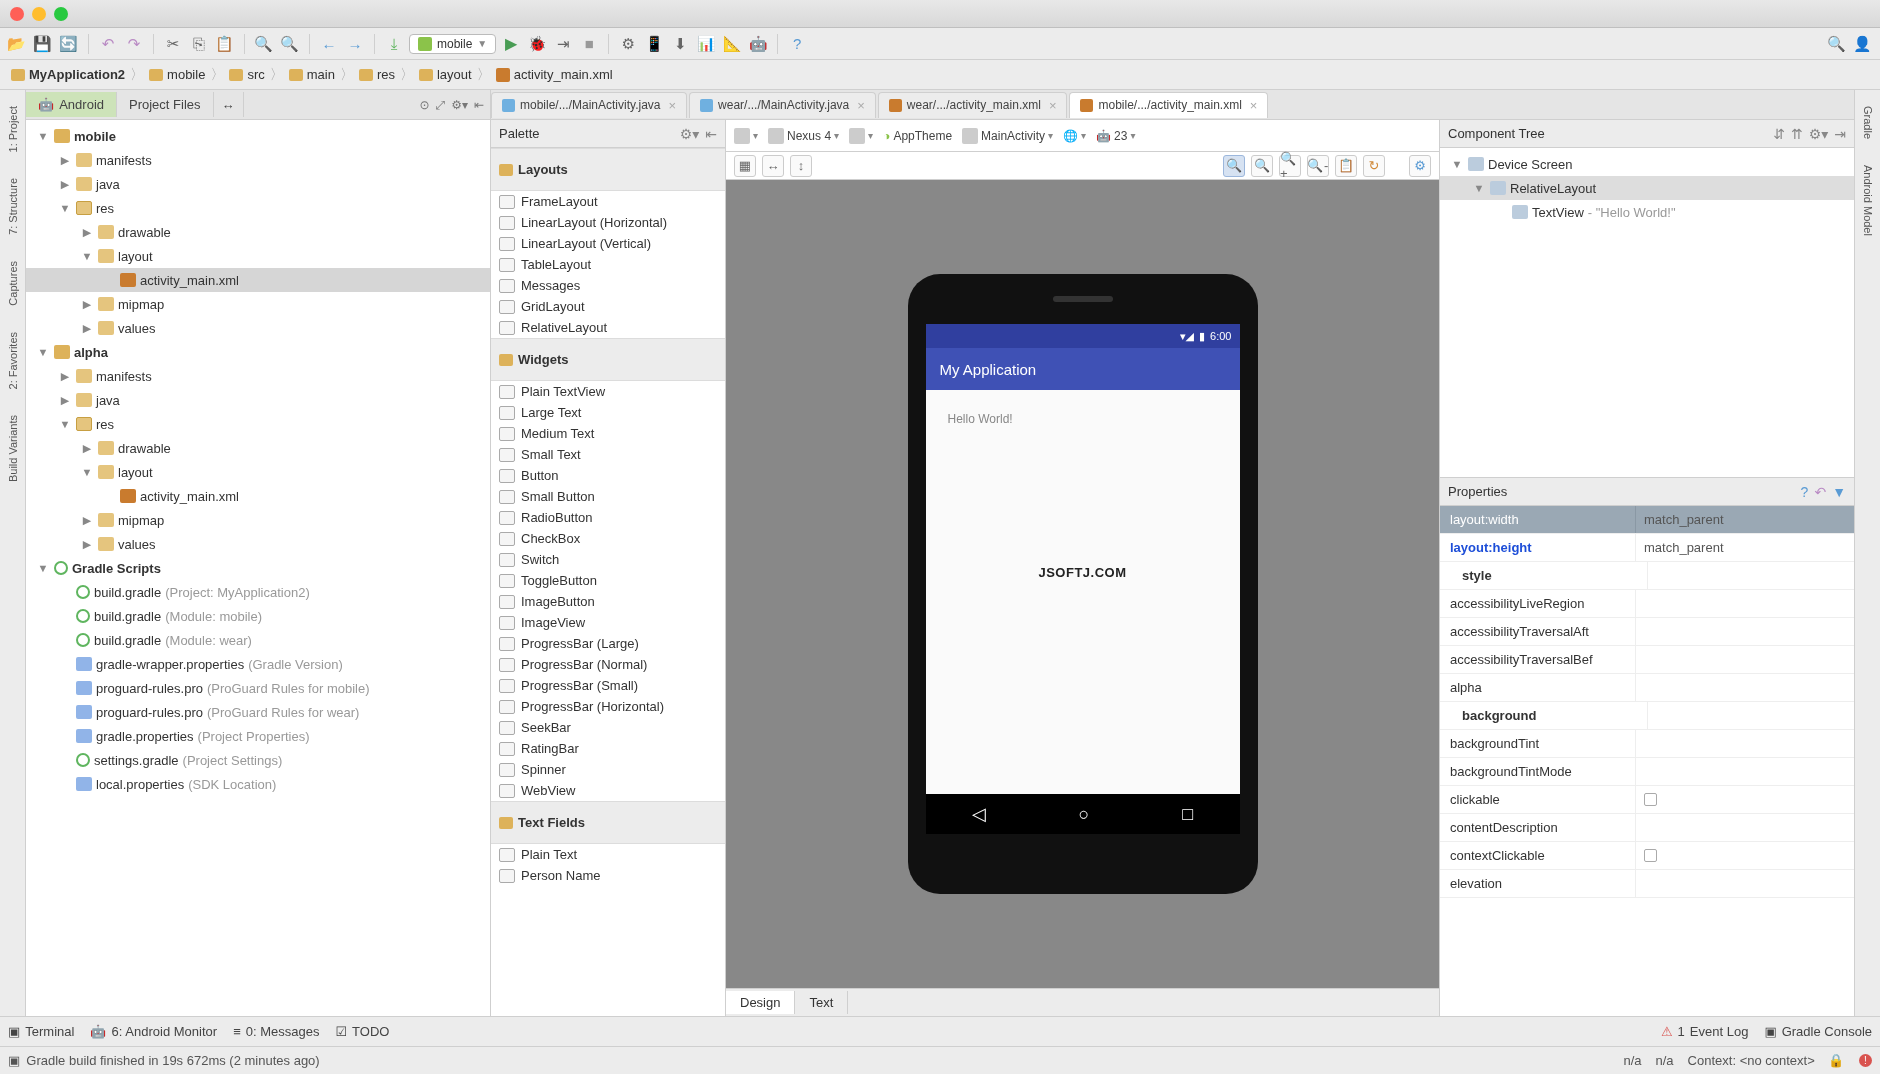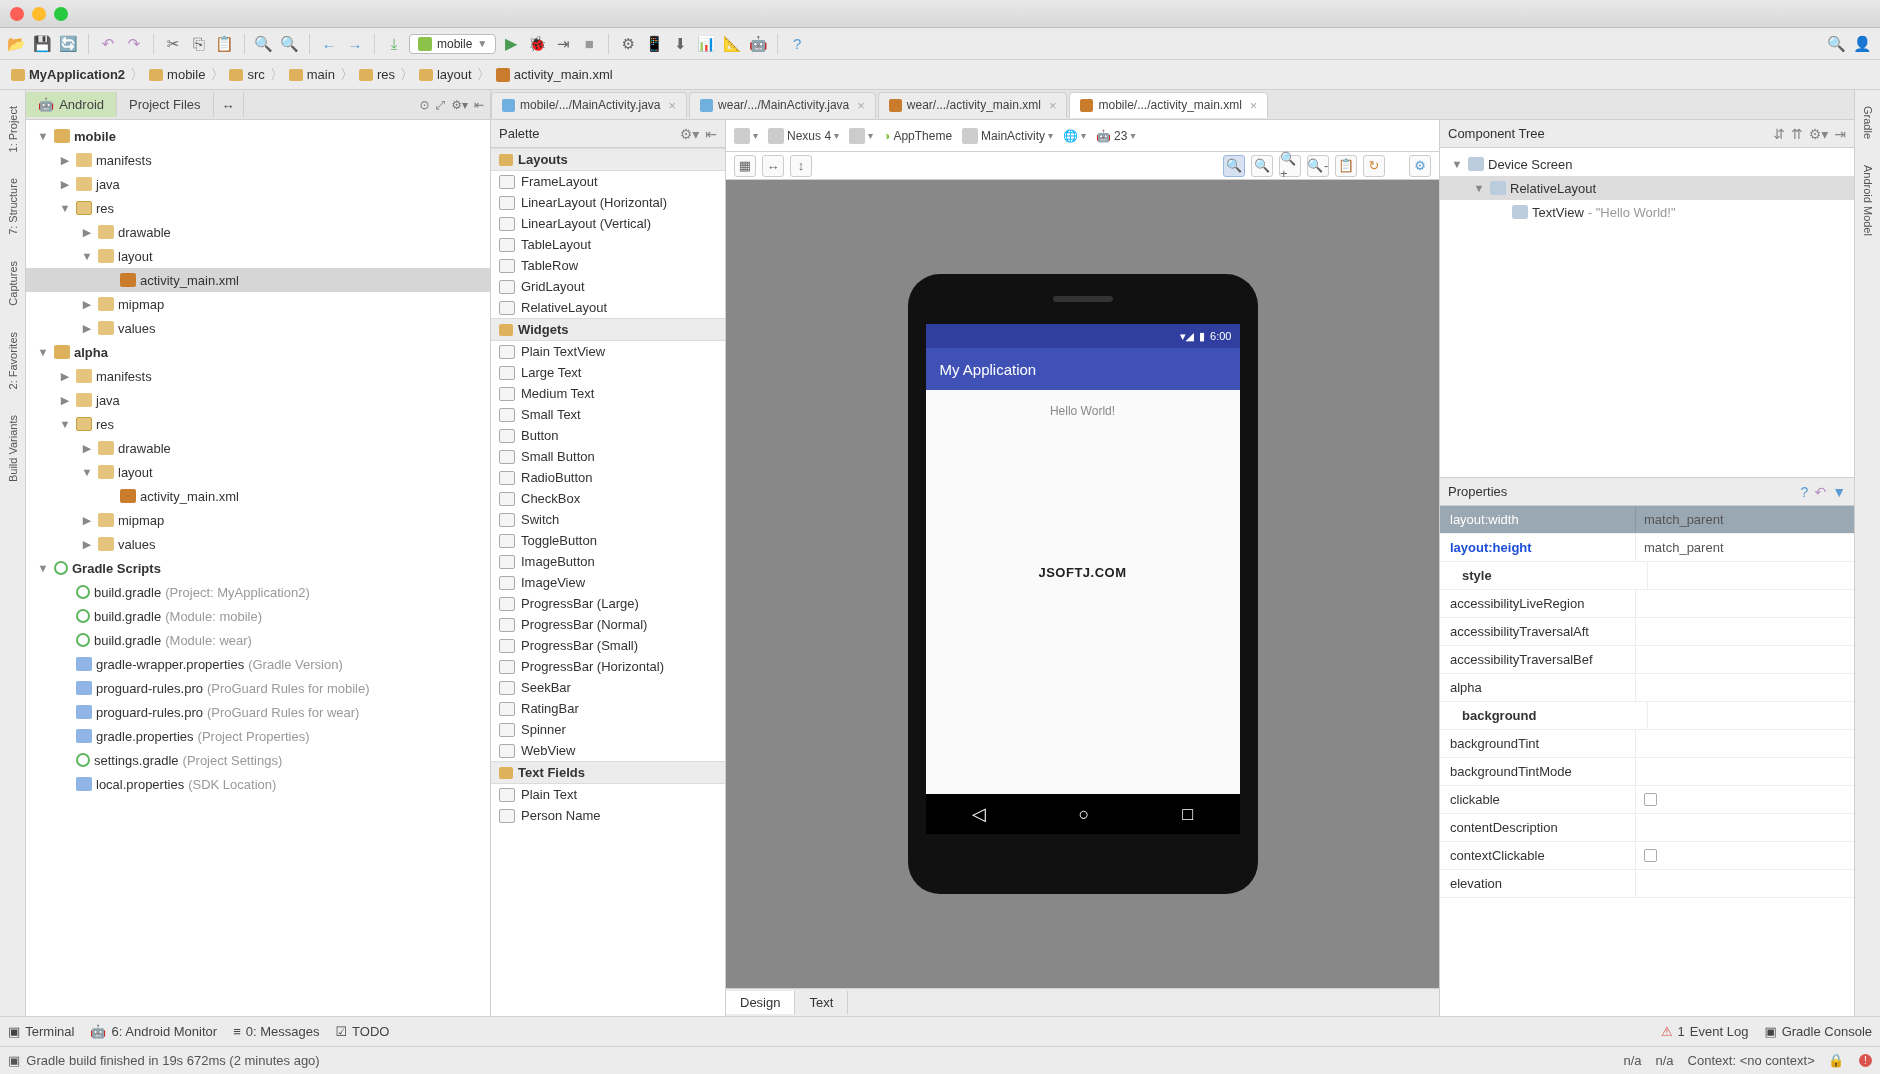--- a/index.html
+++ b/index.html
@@ -63,41 +63,41 @@
 .etab .eico{width:13px;height:13px;border-radius:2px;display:inline-block;}
 .eico-java{background:#6fb0e0;}
 .eico-xml{background:#c97b2e;}
 
 .editor-body{flex:1;display:flex;min-height:0;}
 
 .palette-panel{width:235px;border-right:1px solid #cfcfcf;display:flex;flex-direction:column;}
 .panel-head{height:28px;background:#ececec;border-bottom:1px solid #cfcfcf;display:flex;align-items:center;padding:0 8px;font-size:13px;justify-content:space-between;}
 .panel-head .tools{display:flex;gap:6px;color:#888;font-size:14px;}
 .palette-list{flex:1;overflow:auto;font-size:13px;}
-.pal-section{background:#ececec;border-top:1px solid #dcdcdc;border-bottom:1px solid #dcdcdc;padding:3px 8px;display:flex;align-items:center;gap:5px;}
+.pal-section{background:#ececec;border-top:1px solid #dcdcdc;border-bottom:1px solid #dcdcdc;padding:13px 8px;display:flex;align-items:center;gap:5px;}
 .pal-item{padding:3px 8px;display:flex;align-items:center;gap:6px;}
 .pal-icon{width:16px;height:14px;display:inline-block;border:1px solid #aaa;background:#f5f5f5;border-radius:2px;}
 .pal-section .fico{width:14px;height:12px;background:#ddb25a;border-radius:2px;display:inline-block;}
 
 .designer-area{flex:1;display:flex;flex-direction:column;min-width:0;}
 .designer-toolbar{height:32px;border-bottom:1px solid #cfcfcf;display:flex;align-items:center;padding:0 8px;gap:10px;font-size:12px;}
 .dt-item{display:flex;align-items:center;gap:3px;color:#444;}
 .dt-item .caret{font-size:10px;color:#888;}
 .dt-ico{width:16px;height:16px;display:inline-block;background:#ccc;border-radius:2px;}
 .designer-toolbar2{height:28px;border-bottom:1px solid #cfcfcf;display:flex;align-items:center;padding:0 8px;gap:6px;justify-content:space-between;}
 .dt2-left,.dt2-right{display:flex;gap:6px;align-items:center;}
 .dt2-btn{width:22px;height:22px;border:1px solid #ccc;border-radius:3px;display:flex;align-items:center;justify-content:center;font-size:13px;color:#666;background:#fafafa;}
 .dt2-btn.hl{background:#d6e2f2;border-color:#9cb7dc;}
 
 .canvas{flex:1;background:#888;display:flex;align-items:center;justify-content:center;position:relative;}
 .phone{width:350px;height:620px;background:#111;border-radius:32px;padding:50px 18px 60px;position:relative;}
 .phone-screen{width:100%;height:100%;background:#fafafa;display:flex;flex-direction:column;position:relative;}
 .status-bar{height:24px;background:#303f9f;color:#fff;display:flex;align-items:center;justify-content:flex-end;padding:0 8px;font-size:11px;gap:5px;}
 .app-bar{height:42px;background:#3f51b5;color:#fff;display:flex;align-items:center;padding:0 14px;font-size:15px;font-weight:500;}
-.phone-content{flex:1;padding:14px;font-size:12px;color:#888;position:relative;text-align:center;}
+.phone-content{flex:1;padding:22px;font-size:12px;color:#888;position:relative;}
 .watermark{position:absolute;top:45%;left:50%;transform:translate(-50%,-50%);font-size:13px;font-weight:bold;color:#222;letter-spacing:0.5px;}
 .nav-bar{height:40px;background:#000;display:flex;align-items:center;justify-content:space-around;color:#fff;font-size:18px;}
 .speaker{width:60px;height:6px;background:#333;border-radius:3px;position:absolute;top:22px;left:50%;transform:translateX(-50%);}
 
 .design-footer{height:28px;border-top:1px solid #cfcfcf;display:flex;align-items:center;background:#ececec;}
 .df-tab{padding:4px 14px;font-size:13px;border-right:1px solid #cfcfcf;}
 .df-tab.active{background:#fff;}
 
 .right-panel{width:415px;border-left:1px solid #cfcfcf;display:flex;flex-direction:column;background:#fff;}
 .ctree-body{height:330px;overflow:auto;padding:4px 0;font-size:13px;border-bottom:1px solid #cfcfcf;}
@@ -468,21 +468,21 @@
               <div class="pal-item">
                 <span class="pal-icon"></span>
                 <span>LinearLayout (Vertical)</span>
               </div>
               <div class="pal-item">
                 <span class="pal-icon"></span>
                 <span>TableLayout</span>
               </div>
               <div class="pal-item">
                 <span class="pal-icon"></span>
-                <span>TableRow</span>
+                <span>Messages</span>
               </div>
               <div class="pal-item">
                 <span class="pal-icon"></span>
                 <span>GridLayout</span>
               </div>
               <div class="pal-item">
                 <span class="pal-icon"></span>
                 <span>RelativeLayout</span>
               </div>
               <div class="pal-section">

